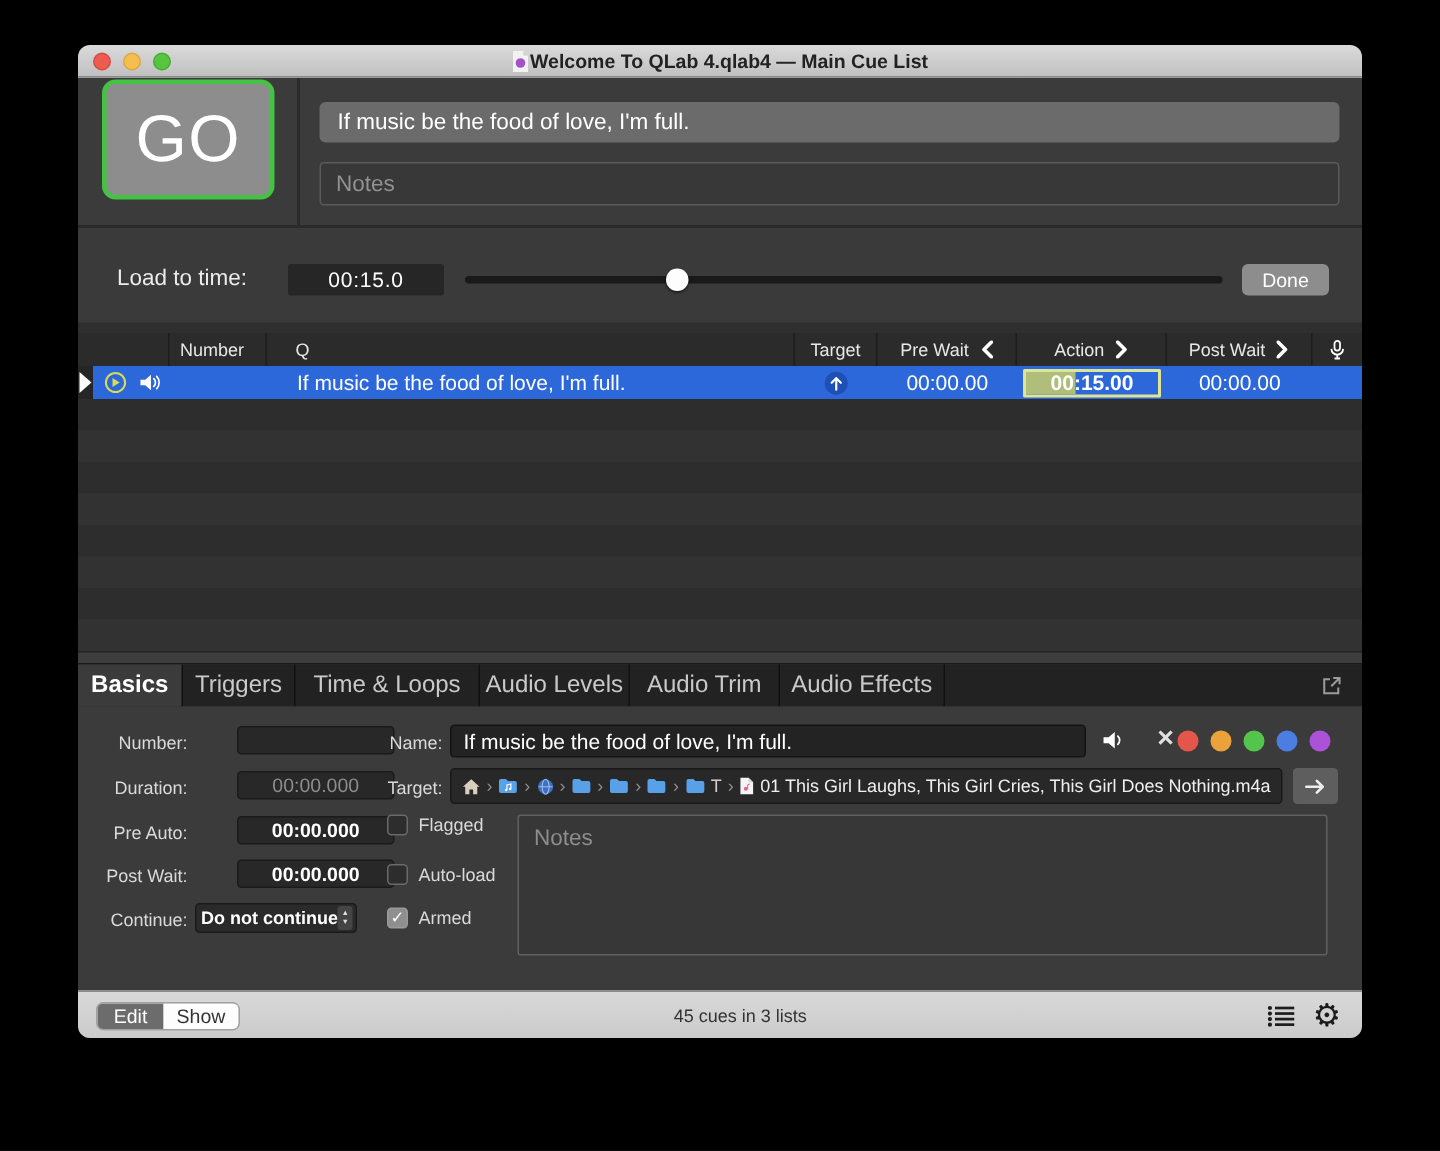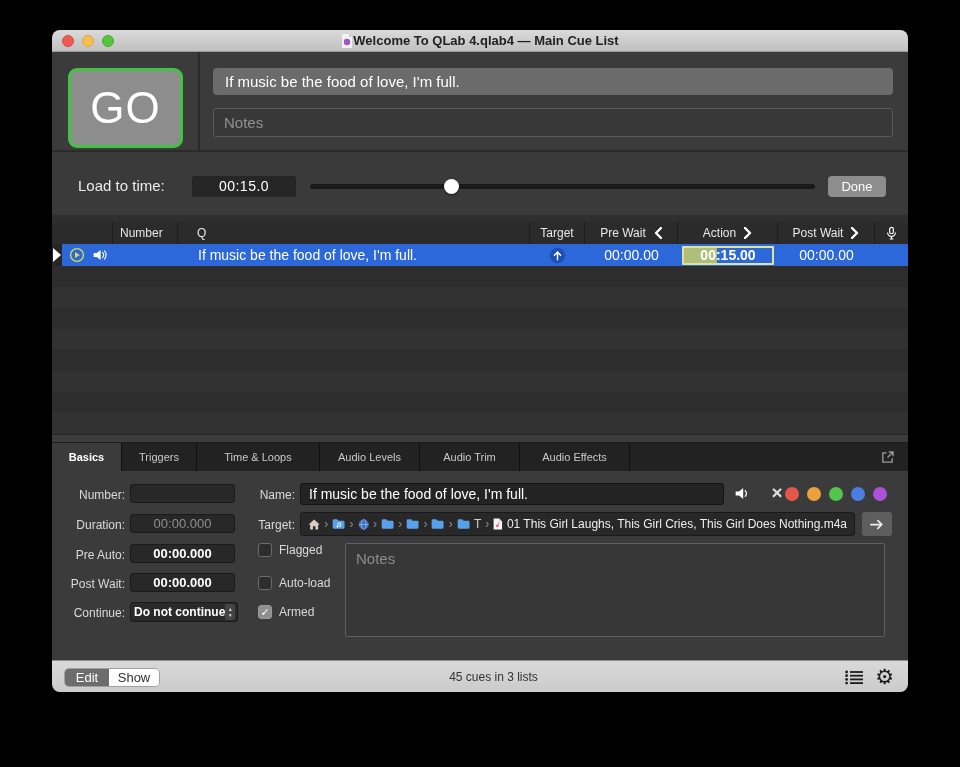--- a/index.html
+++ b/index.html
@@ -14,21 +14,21 @@
   .traffic { position:absolute; left:10px; top:5px; display:flex; gap:8px; }
   .light { width:12px; height:12px; border-radius:50%; }
   .light.red{ background:#ee5b51; border:1px solid #d64a42;}
   .light.yellow{ background:#f6be4f; border:1px solid #dfa73c;}
   .light.green{ background:#57c53f; border:1px solid #47ad32;}
   .title { font-size:13px; color:#222; display:flex; align-items:center; font-weight:bold; font-weight:600;}
   .docicon { width:12px; height:14px; display:inline-block; }
 
   
   .go-panel { height:100px; flex:0 0 100px; background:#3b3b3b; position:relative; border-bottom:2px solid #2a2a2a; }
-  .go-btn { position:absolute; left:16px; top:16px; width:115px; height:80px; background:#8d8d8d;
+  .go-btn { position:absolute; left:16px; top:1px; width:115px; height:80px; background:#8d8d8d;
             border:3px solid #43c243; border-radius:9px; color:#fff; font-size:44px; letter-spacing:1px;
             display:flex; align-items:center; justify-content:center; cursor:default; }
   .go-divider { position:absolute; left:146px; top:0; width:2px; height:100px; background:#2b2b2b; }
   .main-display { position:absolute; left:161px; top:16px; width:680px; height:27px; background:#6b6b6b; border-radius:4px;
                   color:#fff; font-size:15px; line-height:27px; padding-left:12px; white-space:nowrap; overflow:hidden; }
   .notes-display { position:absolute; left:161px; top:56px; width:680px; height:29px; background:#383838;
                    border:1px solid #5a5a5a; border-radius:3px; color:#919191; font-size:15px; line-height:27px; padding-left:10px; }
 
   
   .load-bar { height:63px; flex:0 0 63px; background:#3a3a3a; position:relative; }
@@ -65,30 +65,30 @@
                 display:flex; align-items:center; justify-content:center; overflow:hidden; }
   .action-fill { position:absolute; left:0; top:0; bottom:0; background:#c3ca6d; opacity:.88; }
   .action-box span { position:relative;font-weight:bold; }
 
   .empty-rows { flex:0 0 168px; display:flex; flex-direction:column; }
   .stripe { height:21px; } .stripe.a { background:#2d2d2d; } .stripe.b { background:#323232; }
   .splitter { flex:0 0 9px; background:#3d3d3d; border-top:1px solid #242424; border-bottom:1px solid #1b1b1b; }
 
   
   .tabbar { flex:0 0 28px; background:#222; display:flex; position:relative; }
-  .tab { border-right:1px solid #101010; color:#c9c9c9; font-size:11px; display:flex; align-items:center; justify-content:center; }
+  .tab { border-right:1px solid #101010; color:#c9c9c9; font-size:16px; display:flex; align-items:center; justify-content:center; }
   .tab.active { background:#3b3b3b; color:#fff; font-weight:bold; }
   .t0{width:70px;} .t1{width:75px;} .t2{width:123px;} .t3{width:100px;} .t4{width:100px;} .t5{width:110px;}
   .popout { position:absolute; right:12px; top:6px; width:17px; height:17px; }
 
   
   .inspector { flex:0 0 189px; background:#3b3b3b; position:relative; font-size:12px; color:#dadada;text-decoration:underline; }
   .ins-label { position:absolute; text-align:right; width:78px; }
   .ins-input { position:absolute; background:#282828; border:1px solid #1a1a1a; border-radius:3px; height:19px;
-               color:#fff; font-size:13px; display:flex; align-items:center; justify-content:center; }
+               color:#fff; font-size:13px; display:flex; align-items:center; justify-content:center;margin-left:28px; }
   .dim { color:#8e8e8e; }
   .dropdown { position:absolute; left:78px; top:131px; width:108px; height:20px; background:#2a2a2a; border:1px solid #1a1a1a;
               border-radius:3px; display:flex; align-items:center; }
   .dropdown .dd-label { flex:1; color:#fff; font-size:12px; padding-left:3px; white-space:nowrap; font-weight:bold; }
   .stepper { width:14px; height:16px; margin-right:2px; background:#444; border-radius:2px; display:flex; flex-direction:column;
              align-items:center; justify-content:center; color:#ddd; font-size:5px; line-height:5px; gap:1px;}
   .name-input { position:absolute; left:248px; top:12px; width:424px; height:22px; background:#232323; border:1px solid #141414;
                 border-radius:3px; color:#fff; font-size:14px; padding:0 8px; font-family:inherit; }
   .icon-btn { position:absolute; display:flex; align-items:center; justify-content:center; }
   .cue-colors { position:absolute; left:733px; top:16px; display:flex; gap:8px; }

